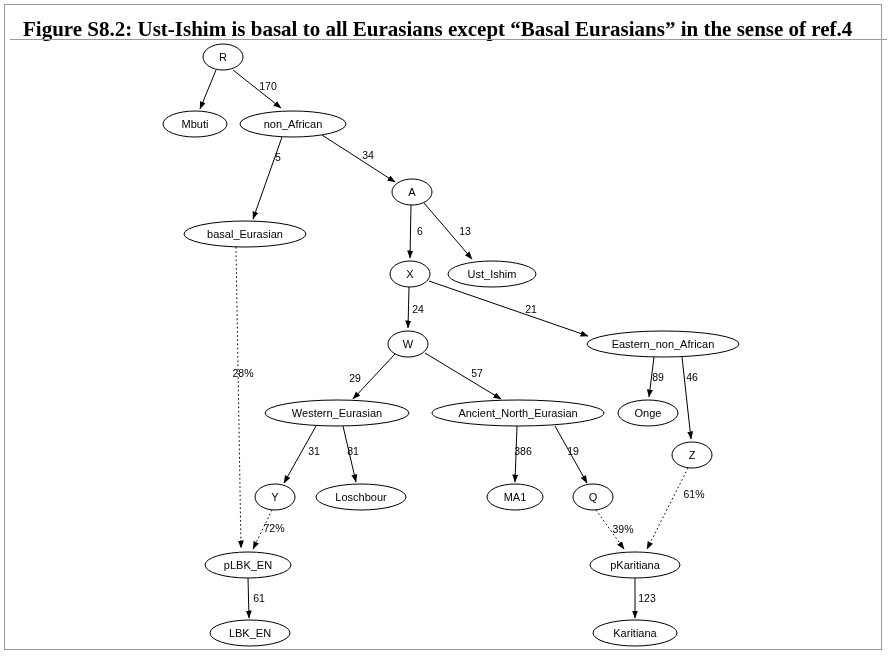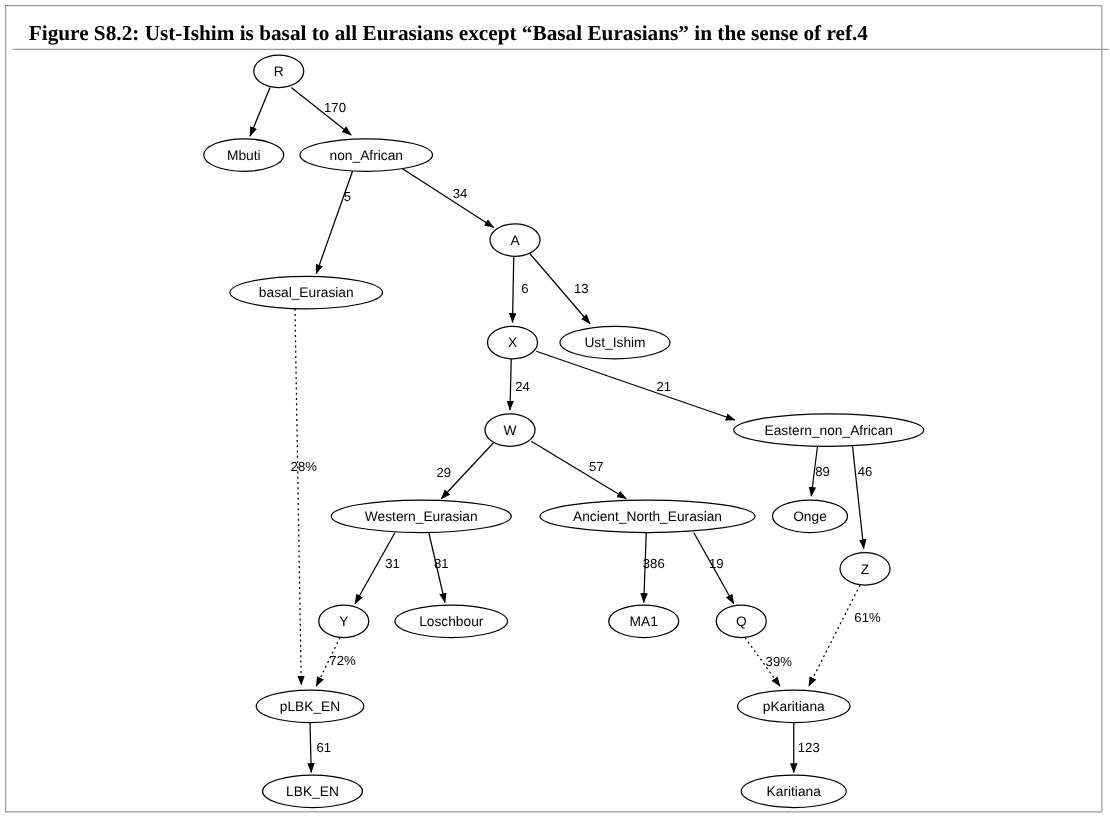--- a/index.html
+++ b/index.html
@@ -27,21 +27,21 @@
     box-sizing: border-box;
     background: #ffffff;
   }
   #caption {
     position: absolute;
     left: 18px;
     top: 12px;
     width: 840px;
     font-family: "Liberation Serif", serif;
     font-weight: bold;
-    font-size: 17px;
+    font-size: 21px;
     color: #000000;
     white-space: nowrap;
   }
   #caption-rule {
     position: absolute;
     left: 5px;
     top: 34px;
     width: 877px;
     height: 1px;
     background: #9a9a9a;

